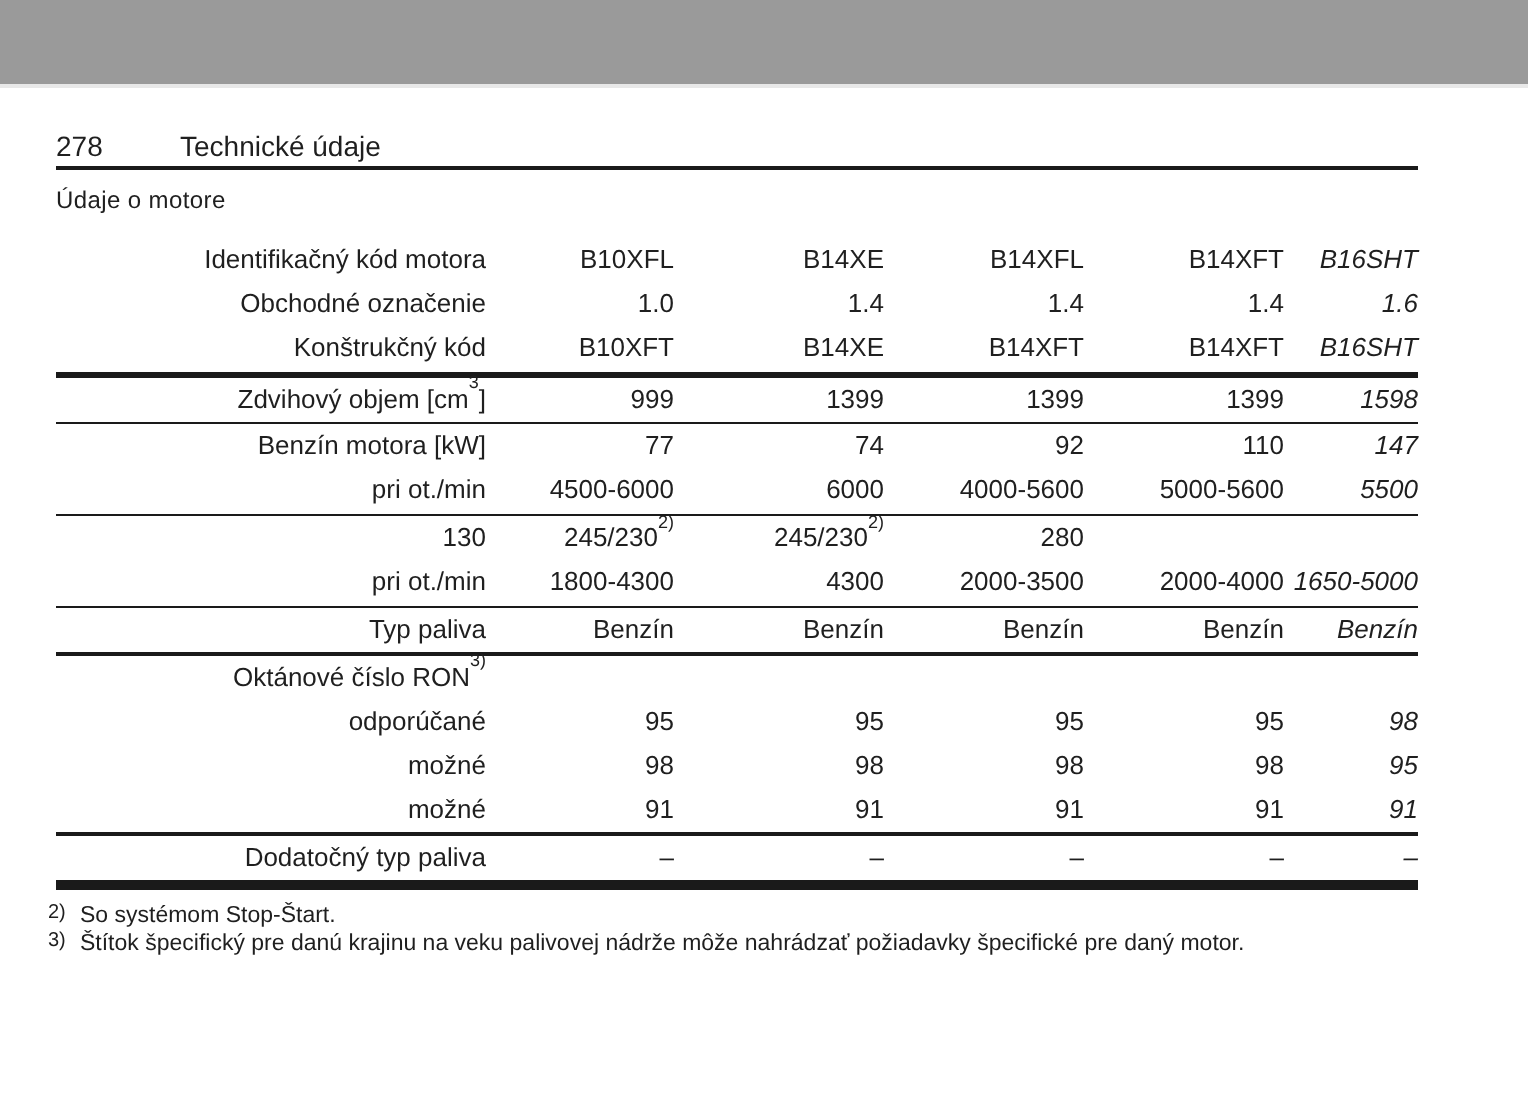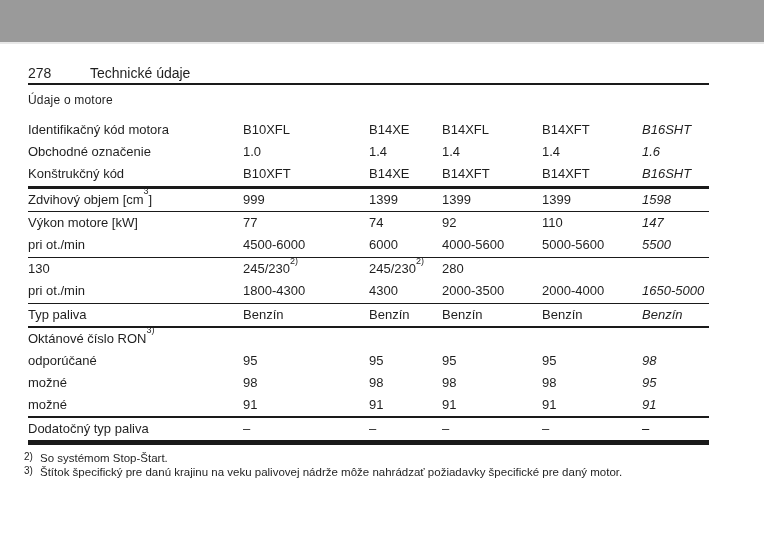--- a/index.html
+++ b/index.html
@@ -25,21 +25,21 @@
     background:#1a1a1a;
   }
   .section-title {
     position:absolute; top:93px; left:28px;
     font-size:12px; font-weight:400; letter-spacing:0.2px;
   }
   .engine-table {
     position:absolute; top:119px; left:28px; width:681px;
     font-size:13px;
   }
-  .t-row { display:flex; height:22.2px; line-height:22.2px; }
+  .t-row { display:flex; height:22.2px; line-height:22.2px;text-align:right; }
   .t-cell { overflow:visible; white-space:nowrap; }
   .t-cell:nth-child(1){ width:215px; }
   .t-cell:nth-child(2){ width:94px; }
   .t-cell:nth-child(3){ width:73px;margin-left:32px; }
   .t-cell:nth-child(4){ width:100px; }
   .t-cell:nth-child(5){ width:100px; }
   .t-cell:nth-child(6){ width:99px; flex:1;font-style:italic; }
   .rule-thin  { height:1.5px; background:#1a1a1a; }
   .rule-thick { height:3px;   background:#1a1a1a; }
   .rule-thick-end { height:5px; background:#1a1a1a; }
@@ -98,21 +98,21 @@
       <div class="t-row">
         <div class="t-cell">Zdvihový objem [cm<sup>3</sup>]</div>
         <div class="t-cell">999</div>
         <div class="t-cell">1399</div>
         <div class="t-cell">1399</div>
         <div class="t-cell">1399</div>
         <div class="t-cell">1598</div>
       </div>
       <div class="rule-thin"></div>
       <div class="t-row">
-        <div class="t-cell">Výkon motore [kW]</div>
+        <div class="t-cell">Benzín motora [kW]</div>
         <div class="t-cell">77</div>
         <div class="t-cell">74</div>
         <div class="t-cell">92</div>
         <div class="t-cell">110</div>
         <div class="t-cell">147</div>
       </div>
       <div class="t-row">
         <div class="t-cell">pri ot./min</div>
         <div class="t-cell">4500-6000</div>
         <div class="t-cell">6000</div>

